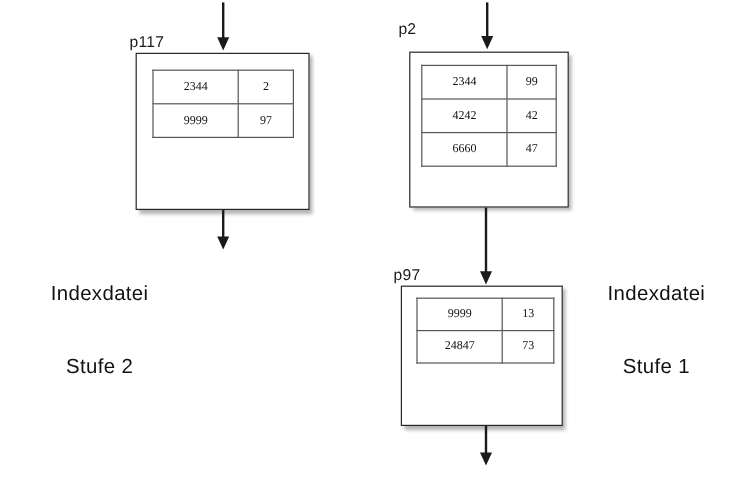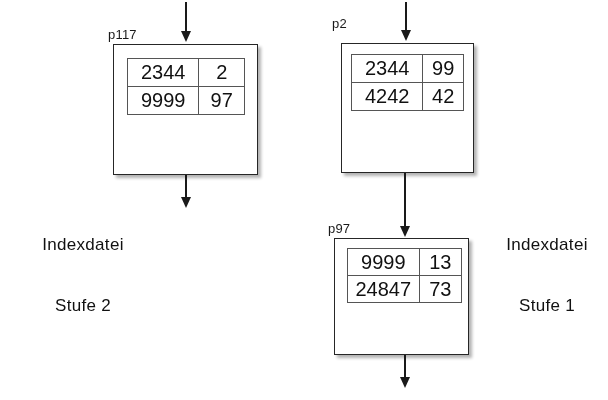--- a/index.html
+++ b/index.html
@@ -43,22 +43,22 @@
   .entry-table {
     position: absolute;
     border-collapse: collapse;
     background: #ffffff;
     border: 1.3px solid #555555;
     box-sizing: border-box;
   }
   .entry-table td {
     border: 1.1px solid #555555;
     text-align: center;
-    font-family: Liberation Sans, sans-serif;
-    font-size: 20px;
+    font-family: Liberation Serif, serif;
+    font-size: 10px;
     color: #111111;
     padding: 0;
     height: 26px;
     line-height: 26px;
     box-sizing: border-box;
   }
   .entry-table td.key-cell   { width: 70px; }
   .entry-table td.value-cell { width: 48px; }
 
   .tbl-p117 { left: 127px; top: 58px;  width: 118px; }
@@ -154,20 +154,24 @@
   <table class="entry-table tbl-p2">
     <tbody>
       <tr>
         <td class="key-cell">2344</td>
         <td class="value-cell">99</td>
       </tr>
       <tr>
         <td class="key-cell">4242</td>
         <td class="value-cell">42</td>
       </tr>
+      <tr>
+        <td class="key-cell">6660</td>
+        <td class="value-cell">47</td>
+      </tr>
     </tbody>
   </table>
 
   <div class="arrow" style="left:404px; top:173px; height:66px;">
     <div class="shaft" style="height:55px;"></div>
     <div class="head" style="top:53px;"></div>
   </div>
 
   <div class="node-caption" style="left:328px; top:221px;">p97</div>
 

